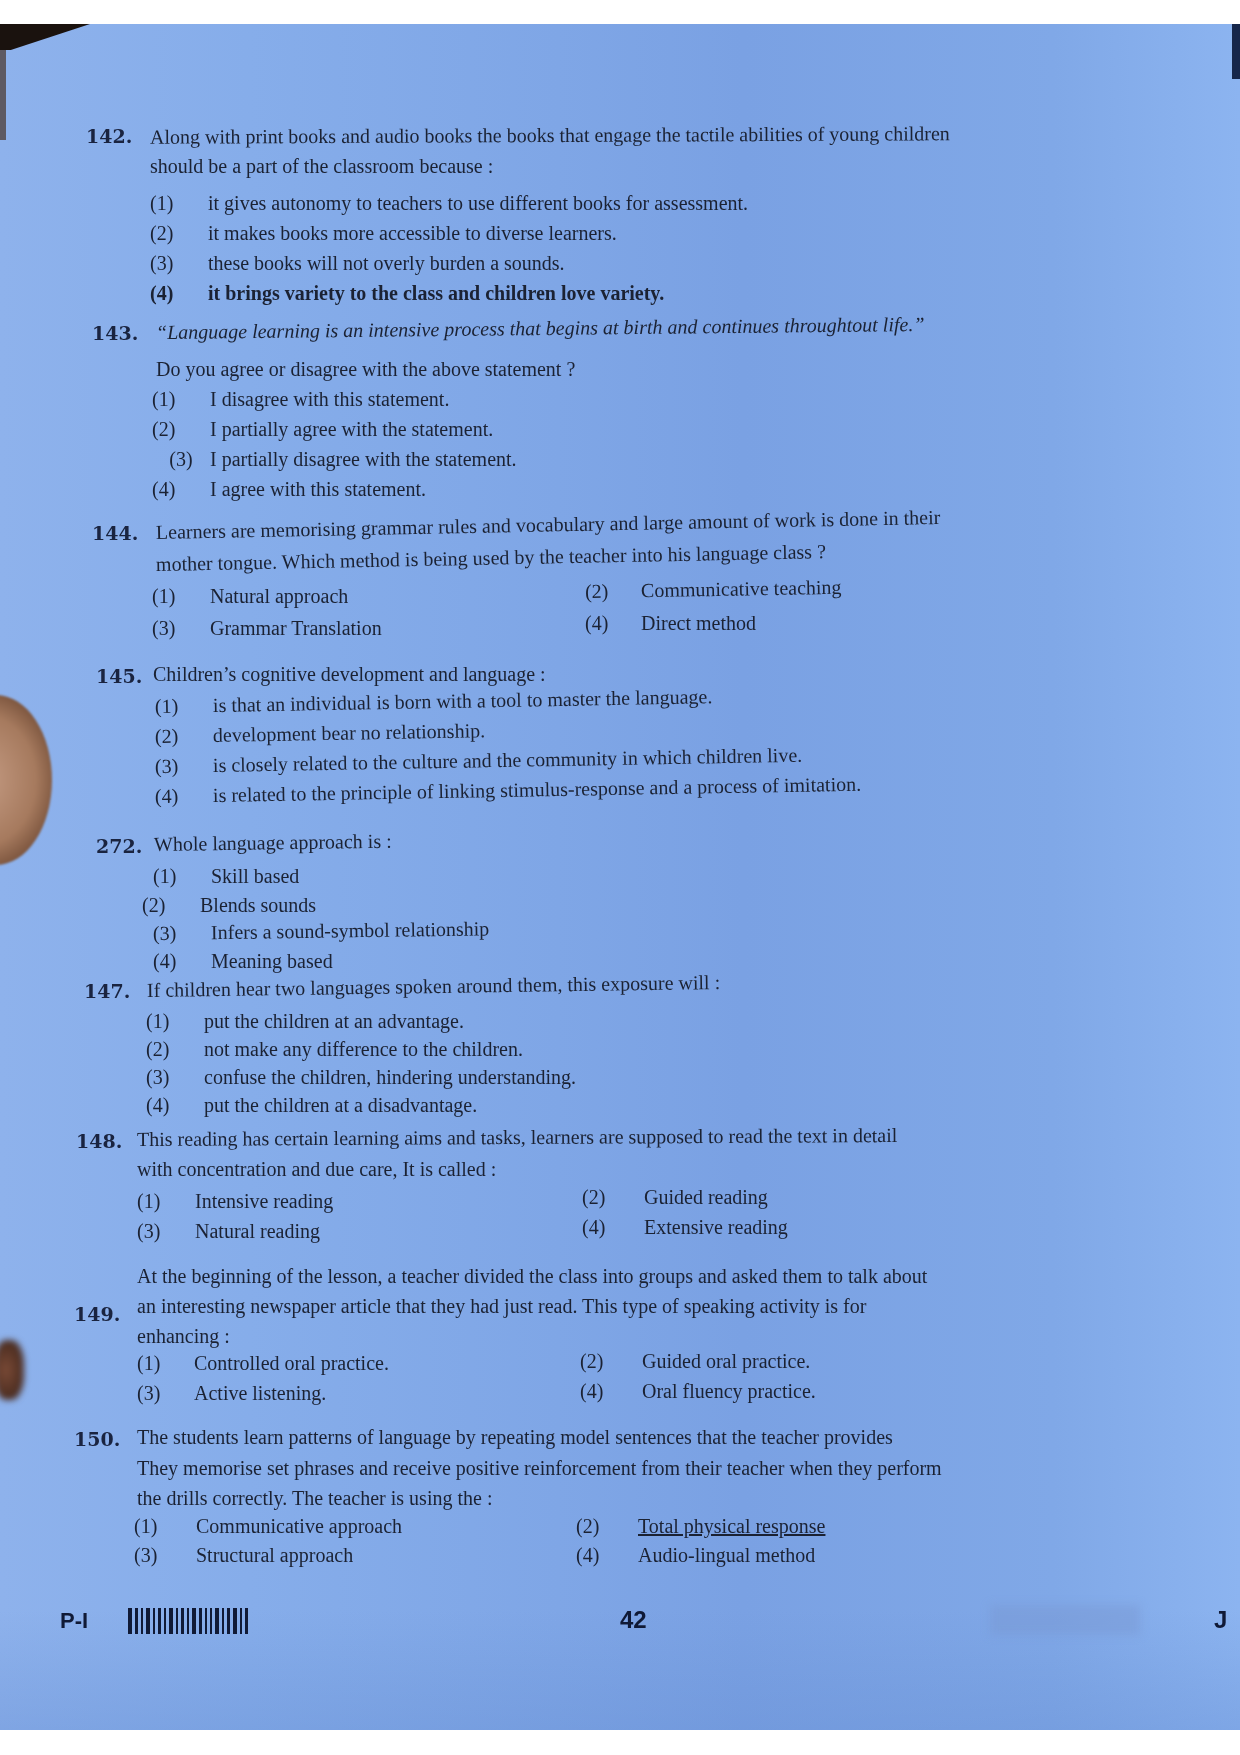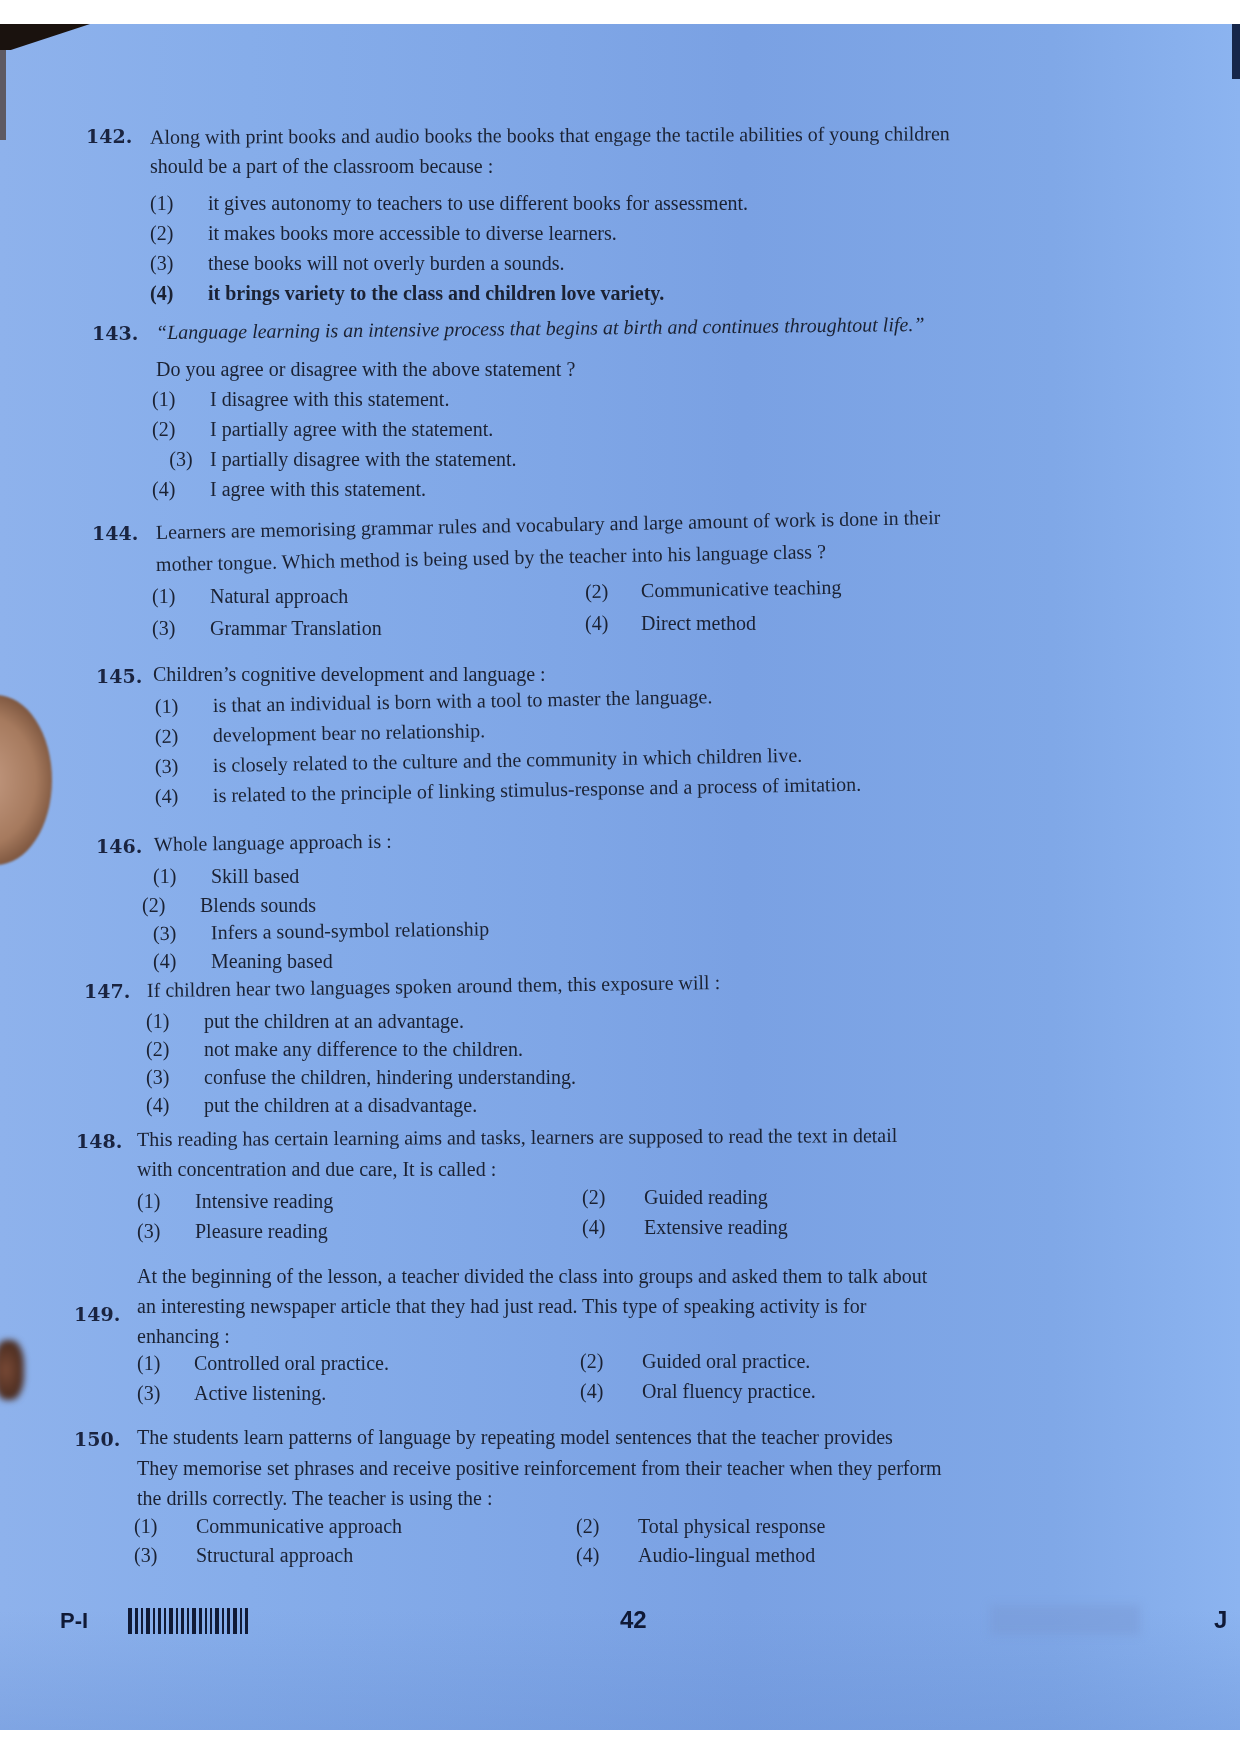--- a/index.html
+++ b/index.html
@@ -103,21 +103,21 @@
 <div>
   <span class="qnum" style="left:96px;top:665px;">145.</span>
   <span class="qtext" style="left:153px;top:660px;">Children’s cognitive development and language :</span>
   <div class="opt" style="left:155px;top:695px;transform:rotate(-1deg);transform-origin:left;"><span class="num">(1)</span><span>is that an individual is born with a tool to master the language.</span></div>
   <div class="opt" style="left:155px;top:725px;transform:rotate(-1deg);transform-origin:left;"><span class="num">(2)</span><span>development bear no relationship.</span></div>
   <div class="opt" style="left:155px;top:755px;transform:rotate(-1deg);transform-origin:left;"><span class="num">(3)</span><span>is closely related to the culture and the community in which children live.</span></div>
   <div class="opt" style="left:155px;top:785px;transform:rotate(-1deg);transform-origin:left;"><span class="num">(4)</span><span>is related to the principle of linking stimulus-response and a process of imitation.</span></div>
 </div>
 
 <div>
-  <span class="qnum" style="left:96px;top:835px;">146.</span>
+  <span class="qnum" style="left:96px;top:835px;">272.</span>
   <span class="qtext" style="left:154px;top:830px;transform:rotate(-0.8deg);transform-origin:left;">Whole language approach is :</span>
   <div class="opt" style="left:153px;top:865px;"><span class="num">(1)</span><span>Skill based</span></div>
   <div class="opt" style="left:142px;top:894px;"><span class="num">(2)</span><span>Blends sounds</span></div>
   <div class="opt" style="left:153px;top:922px;transform:rotate(-0.8deg);transform-origin:left;"><span class="num">(3)</span><span>Infers a sound-symbol relationship</span></div>
   <div class="opt" style="left:153px;top:950px;"><span class="num">(4)</span><span>Meaning based</span></div>
 </div>
 
 <div>
   <span class="qnum" style="left:84px;top:980px;">147.</span>
   <span class="qtext" style="left:147px;top:976px;transform:rotate(-0.8deg);transform-origin:left;">If children hear two languages spoken around them, this exposure will :</span>
@@ -126,42 +126,42 @@
   <div class="opt" style="left:146px;top:1066px;"><span class="num">(3)</span><span>confuse the children, hindering understanding.</span></div>
   <div class="opt" style="left:146px;top:1094px;"><span class="num">(4)</span><span>put the children at a disadvantage.</span></div>
 </div>
 
 <div>
   <span class="qnum" style="left:76px;top:1130px;">148.</span>
   <span class="qtext" style="left:137px;top:1125px;transform:rotate(-0.3deg);transform-origin:left;">This reading has certain learning aims and tasks, learners are supposed to read the text in detail</span>
   <span class="qtext" style="left:137px;top:1155px;">with concentration and due care,  It is called :</span>
   <div class="opt" style="left:137px;top:1190px;"><span class="num">(1)</span><span>Intensive reading</span></div>
   <div class="opt" style="left:582px;top:1186px;"><span class="num" style="width:62px">(2)</span><span>Guided reading</span></div>
-  <div class="opt" style="left:137px;top:1220px;"><span class="num">(3)</span><span>Pleasure reading</span></div>
+  <div class="opt" style="left:137px;top:1220px;"><span class="num">(3)</span><span>Natural reading</span></div>
   <div class="opt" style="left:582px;top:1216px;"><span class="num" style="width:62px">(4)</span><span>Extensive reading</span></div>
 </div>
 
 <div>
   <span class="qnum" style="left:74px;top:1267px;margin-top:36px;">149.</span>
   <span class="qtext" style="left:137px;top:1262px;">At the beginning of the lesson, a teacher divided the class into groups and asked them to talk about</span>
   <span class="qtext" style="left:137px;top:1292px;">an interesting newspaper article that they had just read.  This type of speaking activity is for</span>
   <span class="qtext" style="left:137px;top:1322px;">enhancing :</span>
   <div class="opt" style="left:137px;top:1352px;"><span class="num" style="width:57px">(1)</span><span>Controlled oral practice.</span></div>
   <div class="opt" style="left:580px;top:1350px;"><span class="num" style="width:62px">(2)</span><span>Guided oral practice.</span></div>
   <div class="opt" style="left:137px;top:1382px;"><span class="num" style="width:57px">(3)</span><span>Active listening.</span></div>
   <div class="opt" style="left:580px;top:1380px;"><span class="num" style="width:62px">(4)</span><span>Oral fluency practice.</span></div>
 </div>
 
 <div>
   <span class="qnum" style="left:74px;top:1428px;">150.</span>
   <span class="qtext" style="left:137px;top:1423px;">The students learn patterns of language by repeating model sentences that the teacher provides</span>
   <span class="qtext" style="left:137px;top:1454px;">They memorise set phrases and receive positive reinforcement from their teacher when they perform</span>
   <span class="qtext" style="left:137px;top:1484px;">the drills correctly.  The teacher is using the :</span>
   <div class="opt" style="left:134px;top:1515px;"><span class="num" style="width:62px">(1)</span><span>Communicative approach</span></div>
-  <div class="opt" style="left:576px;top:1515px;"><span class="num" style="width:62px">(2)</span><span>Total physical response</span></div>
+  <div class="opt" style="left:576px;top:1515px;text-decoration:underline;"><span class="num" style="width:62px">(2)</span><span>Total physical response</span></div>
   <div class="opt" style="left:134px;top:1544px;"><span class="num" style="width:62px">(3)</span><span>Structural approach</span></div>
   <div class="opt" style="left:576px;top:1544px;"><span class="num" style="width:62px">(4)</span><span>Audio-lingual method</span></div>
 </div>
 
 <span class="footer-code">P-I</span>
 <div class="barcode">
   <span style="width:4px"></span>
     <span style="width:3px"></span>
     <span style="width:2px"></span>
     <span style="width:4px"></span>

